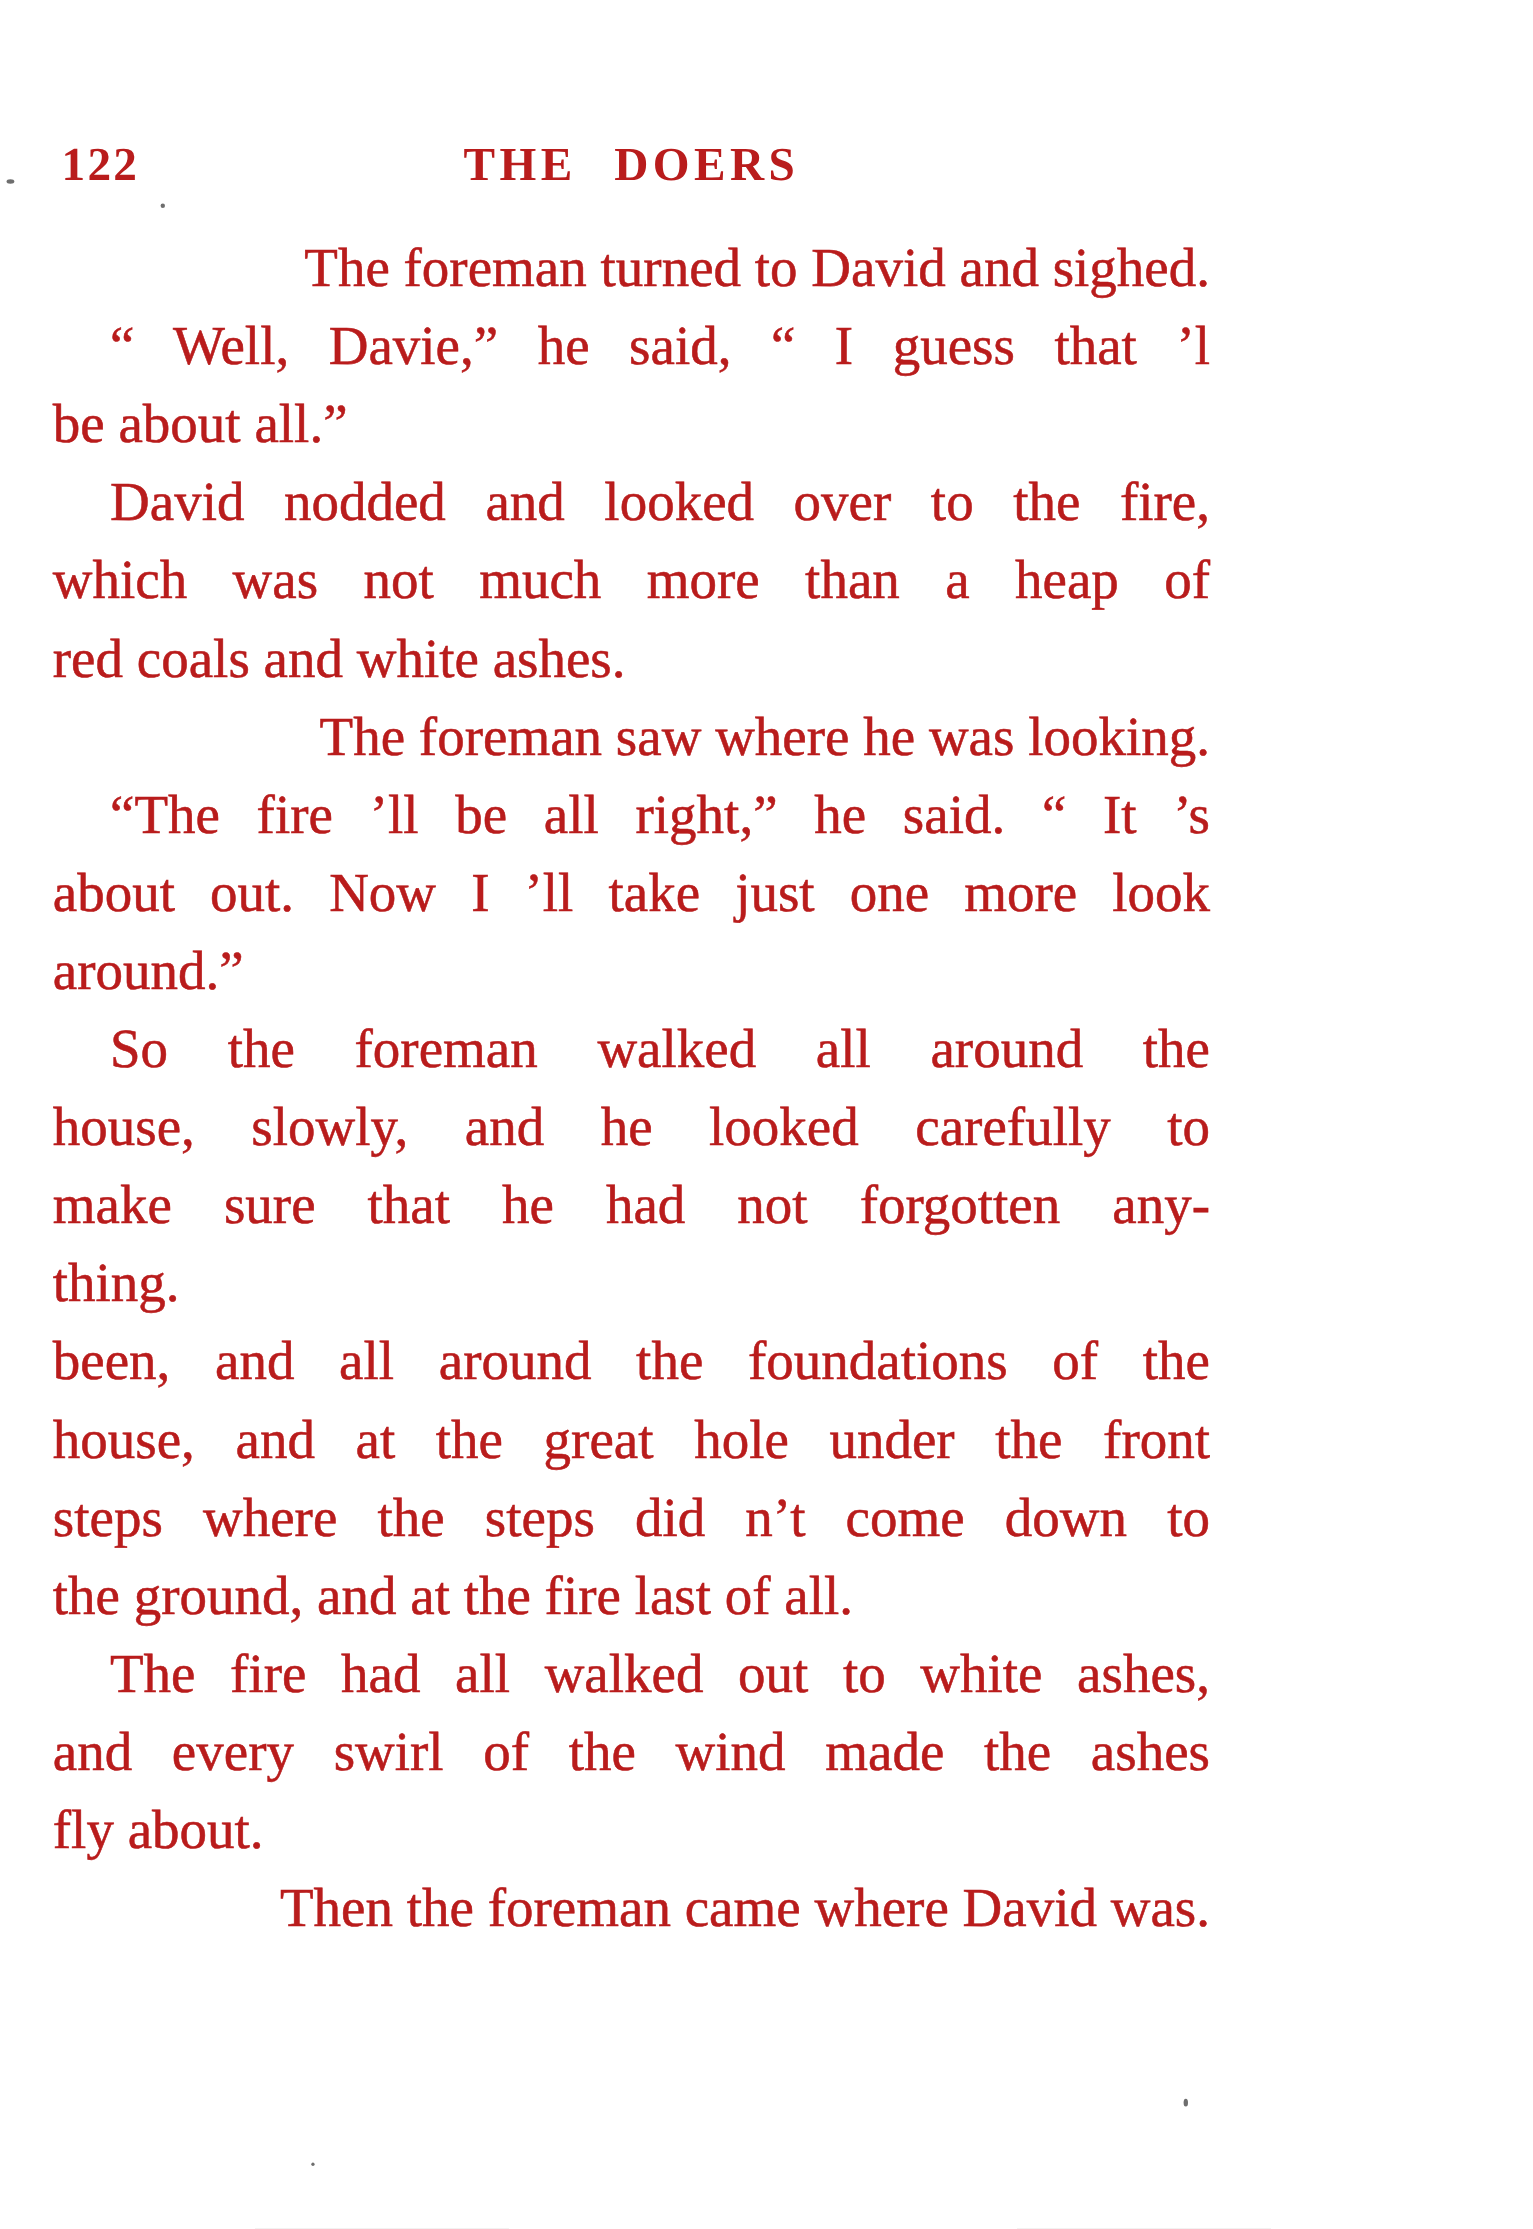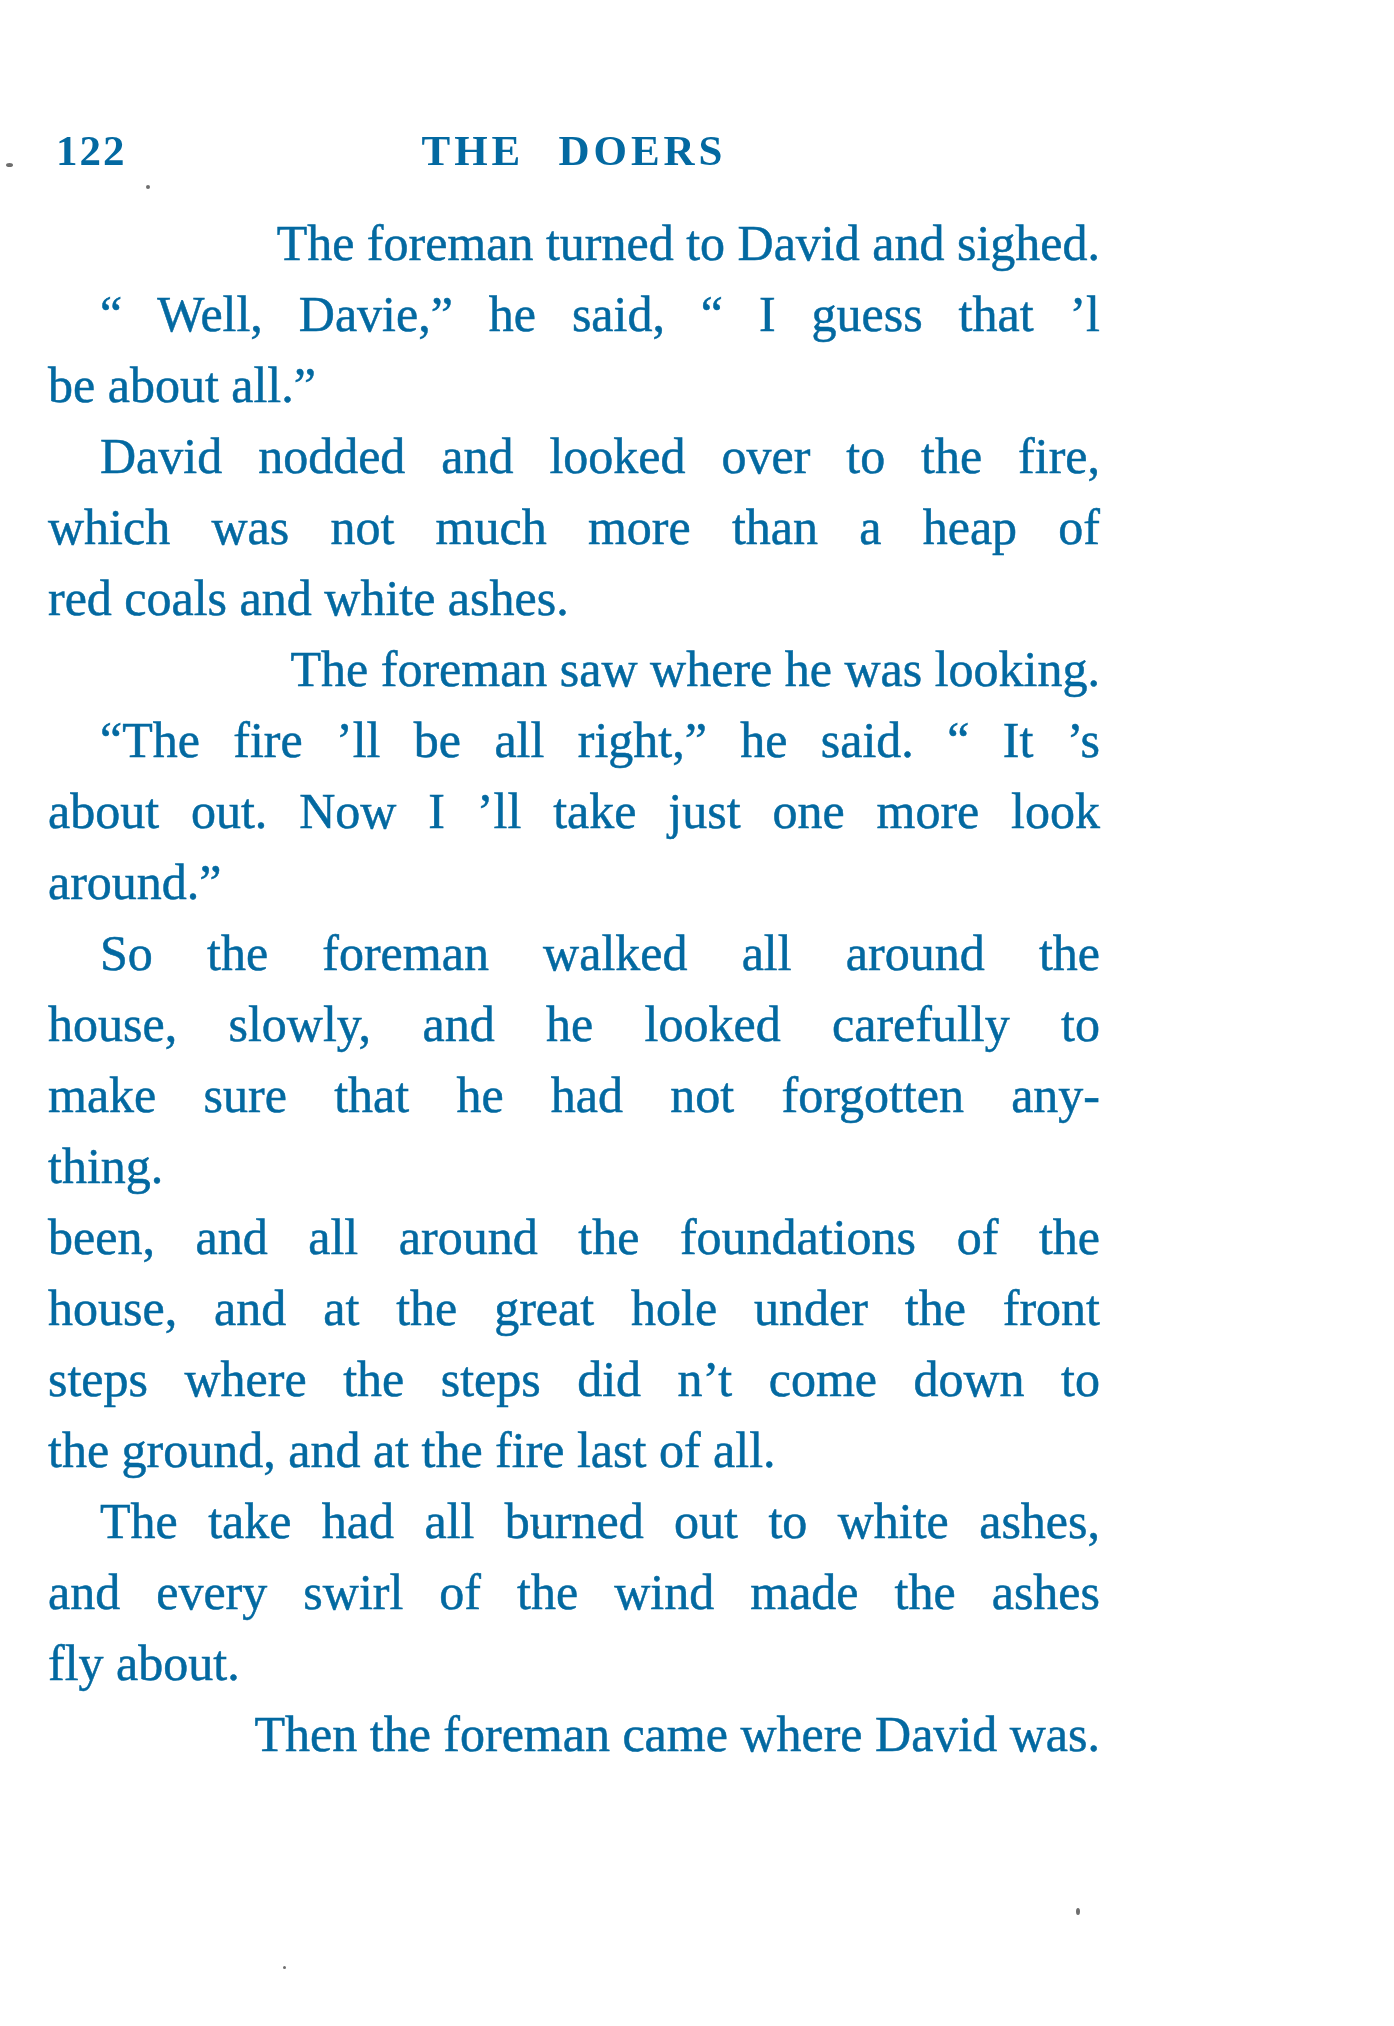--- a/index.html
+++ b/index.html
@@ -1,20 +1,20 @@
 <!DOCTYPE html>
 <html><head>
 <meta charset="utf-8">
 <style>
   html,body{margin:0;padding:0;background:#e8e8e8;}
   .page{
     position:relative;
     width:1394px;height:2026px;
     background:#ffffff;
-    color:#0369a1;
+    color:#b91c1c;
     font-family:"Liberation Serif","DejaVu Serif",serif;
     overflow:hidden;
     margin:0 auto;
   }
   .running-head{
     position:absolute;
     top:126px;left:48px;width:1052px;height:56px;
     font-size:43px;
     font-weight:bold;
   }
@@ -68,21 +68,21 @@
       <div class="line justify">about out.  Now I ’ll take just one more look</div>
       <div class="line">around.”</div>
       <div class="line indent justify">So the foreman walked all around the</div>
       <div class="line justify">house, slowly, and he looked carefully to</div>
       <div class="line justify">make sure that he had not forgotten any-</div>
       <div class="line">thing.</div>
       <div class="line justify">been, and all around the foundations of the</div>
       <div class="line justify">house, and at the great hole under the front</div>
       <div class="line justify">steps where the steps did n’t come down to</div>
       <div class="line">the ground, and at the fire last of all.</div>
-      <div class="line indent justify">The take had all burned out to white ashes,</div>
+      <div class="line indent justify">The fire had all walked out to white ashes,</div>
       <div class="line justify">and every swirl of the wind made the ashes</div>
       <div class="line">fly about.</div>
       <div class="line indent">Then the foreman came where David was.</div>
     </main>
 
   <div class="speck" style="left:6px;top:163px;width:7px;height:4px;"></div>
   <div class="speck" style="left:146px;top:185px;width:4px;height:4px;"></div>
   <div class="speck" style="left:536px;top:1526px;width:3px;height:3px;"></div>
   <div class="speck" style="left:283px;top:1966px;width:3px;height:3px;"></div>
   <div class="speck" style="left:1076px;top:1908px;width:4px;height:7px;"></div>

